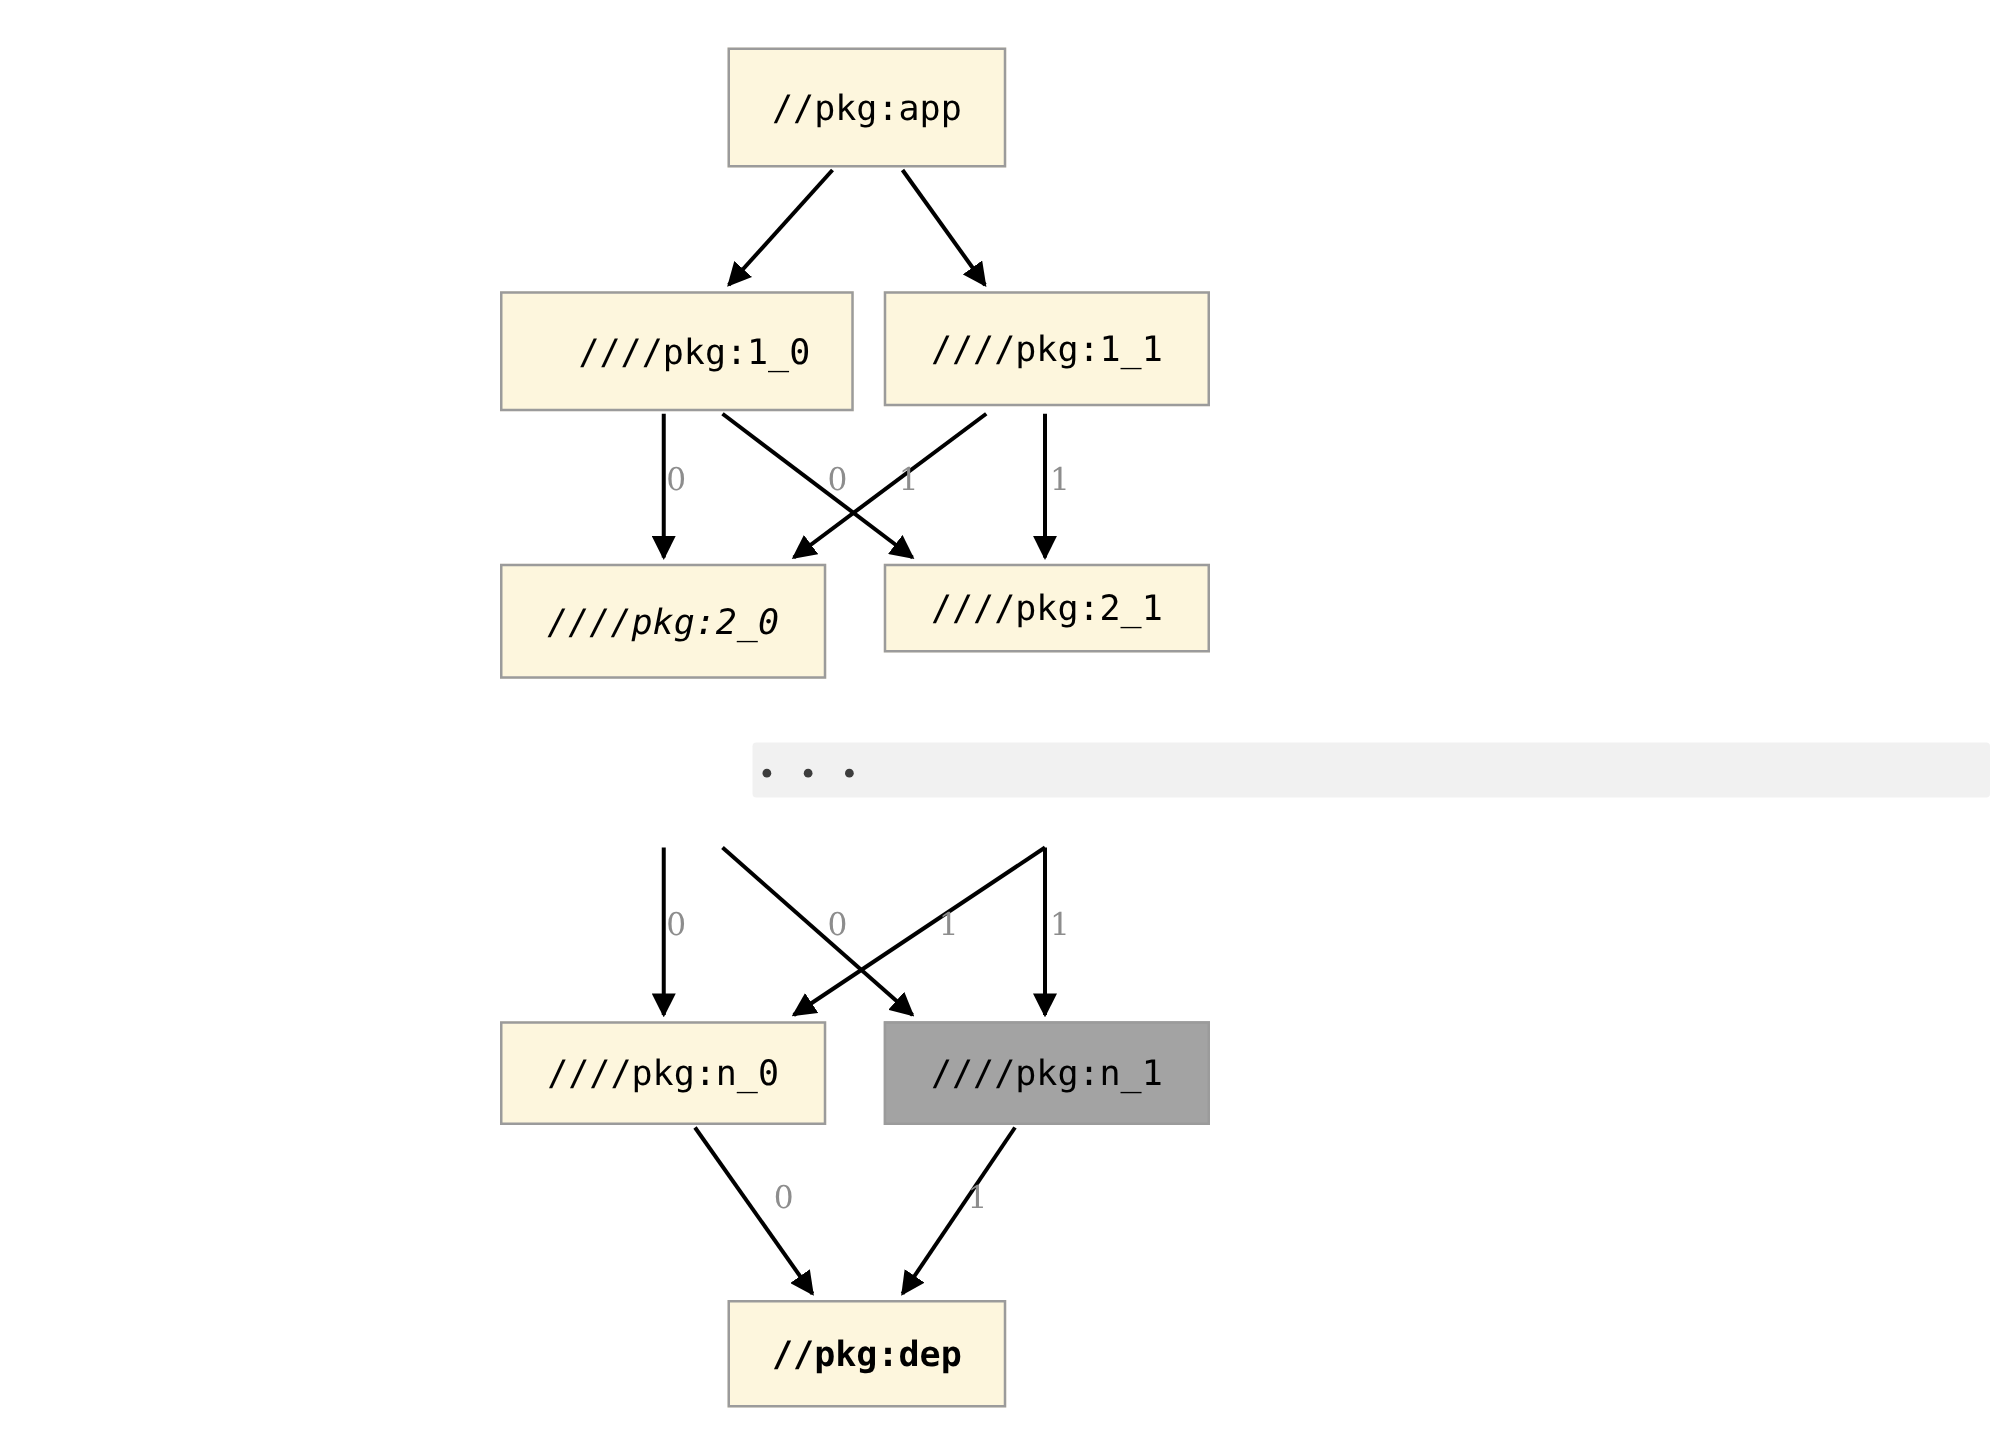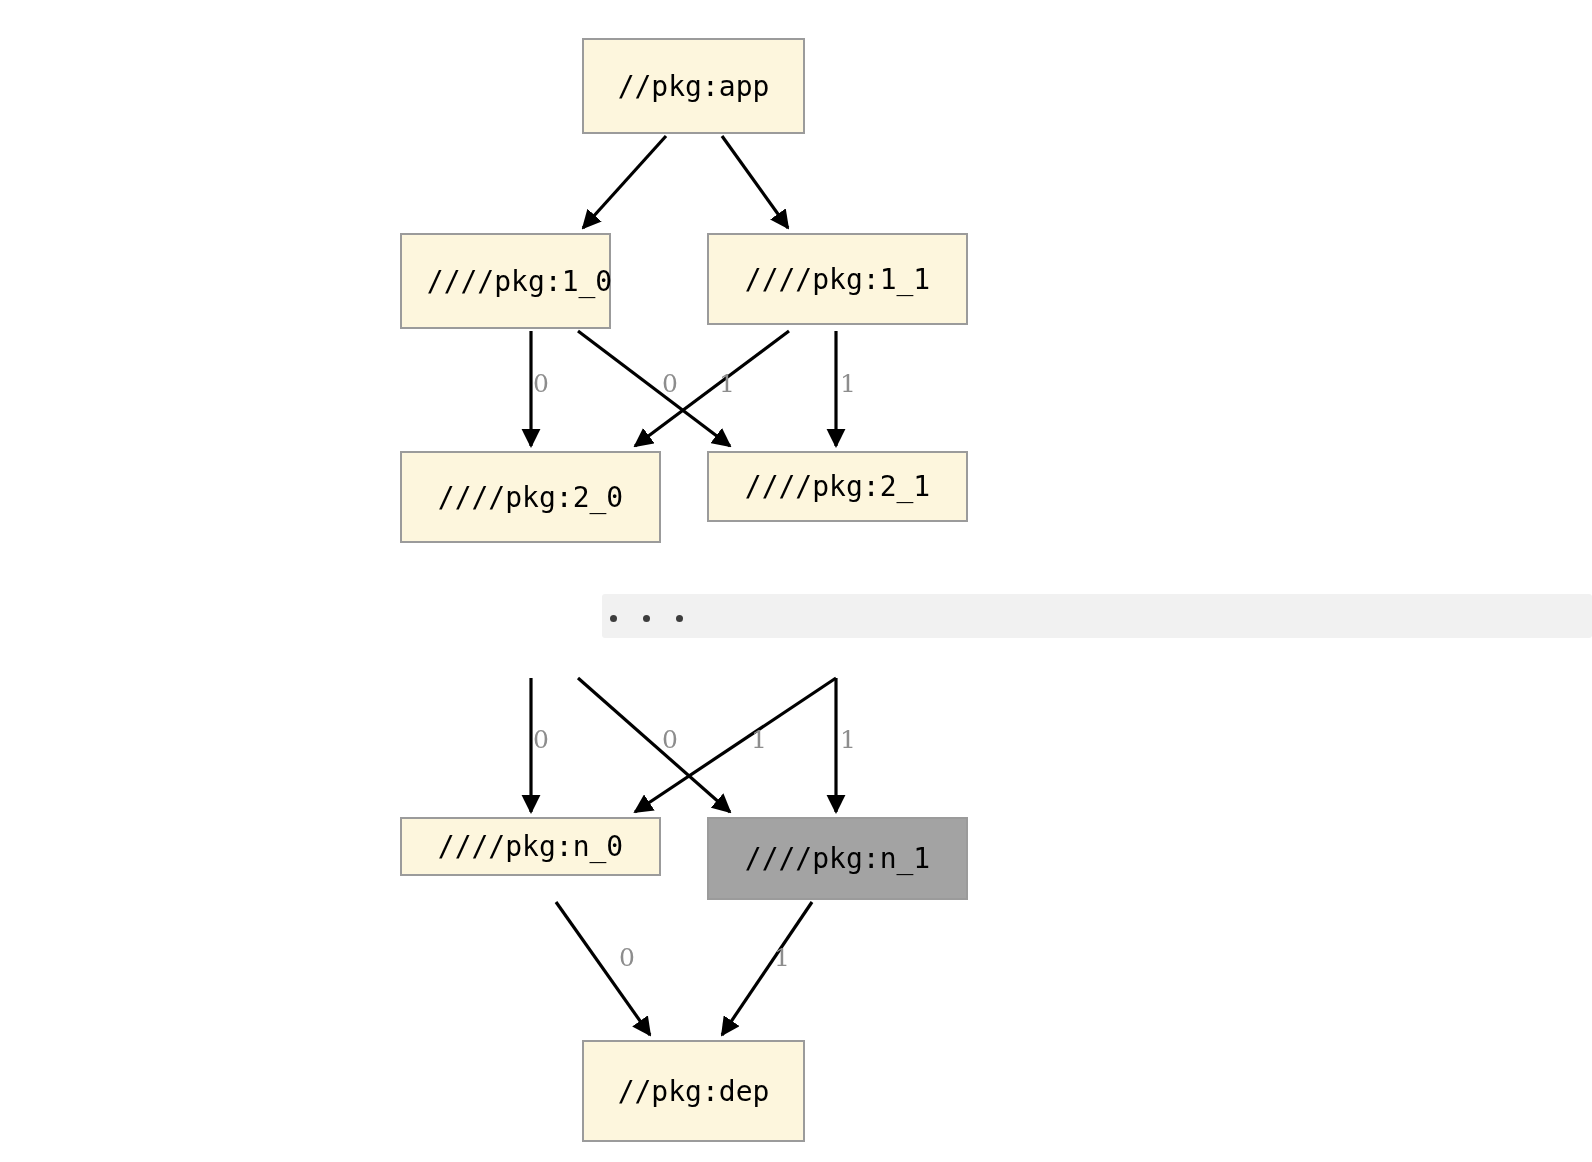--- a/index.html
+++ b/index.html
@@ -98,27 +98,27 @@
 
   <div class="ellipsis-band" style="left: 602px; top: 594px; width: 990px; height: 44px; background: rgb(241, 241, 241);"></div>
   <div class="ellipsis-dots" style="left: 610px; top: 615px;">
       <span></span>
       <span></span>
       <span></span>
     </div>
 
   <div id="node-layer">
       <div class="node" style="left: 582px; top: 38px; width: 223px; height: 96px; background: rgb(253, 246, 221); border-color: rgb(155, 155, 155);">//pkg:app</div>
-      <div class="node" style="left: 400px; top: 233px; width: 211px; height: 96px; background: rgb(253, 246, 221); border-color: rgb(155, 155, 155); padding-left: 28px;">////pkg:1_0</div>
+      <div class="node" style="left: 400px; top: 233px; width: 283px; height: 96px; background: rgb(253, 246, 221); border-color: rgb(155, 155, 155); padding-left: 28px;">////pkg:1_0</div>
       <div class="node" style="left: 707px; top: 233px; width: 261px; height: 92px; background: rgb(253, 246, 221); border-color: rgb(155, 155, 155);">////pkg:1_1</div>
-      <div class="node" style="left: 400px; top: 451px; width: 261px; height: 92px; background: rgb(253, 246, 221); border-color: rgb(155, 155, 155);">////pkg:2_0</div>
+      <div class="node" style="left: 400px; top: 451px; width: 261px; height: 92px; background: rgb(253, 246, 221); border-color: rgb(155, 155, 155); font-style: italic;">////pkg:2_0</div>
       <div class="node" style="left: 707px; top: 451px; width: 261px; height: 71px; background: rgb(253, 246, 221); border-color: rgb(155, 155, 155);">////pkg:2_1</div>
-      <div class="node" style="left: 400px; top: 817px; width: 261px; height: 59px; background: rgb(253, 246, 221); border-color: rgb(155, 155, 155);">////pkg:n_0</div>
+      <div class="node" style="left: 400px; top: 817px; width: 261px; height: 83px; background: rgb(253, 246, 221); border-color: rgb(155, 155, 155);">////pkg:n_0</div>
       <div class="node" style="left: 707px; top: 817px; width: 261px; height: 83px; background: #a3a3a3; border-color: rgb(155, 155, 155);">////pkg:n_1</div>
-      <div class="node" style="left: 582px; top: 1040px; width: 223px; height: 102px; background: rgb(253, 246, 221); border-color: rgb(155, 155, 155);">//pkg:dep</div>
+      <div class="node" style="left: 582px; top: 1040px; width: 223px; height: 86px; background: rgb(253, 246, 221); border-color: rgb(155, 155, 155); font-weight: bold;">//pkg:dep</div>
     </div>
   <div id="label-layer">
       <div class="edge-label" style="left: 533px; top: 371px; color: rgb(141, 141, 141);">0</div>
       <div class="edge-label" style="left: 662px; top: 371px; color: rgb(141, 141, 141);">0</div>
       <div class="edge-label" style="left: 719px; top: 371px; color: rgb(141, 141, 141);">1</div>
       <div class="edge-label" style="left: 840px; top: 371px; color: rgb(141, 141, 141);">1</div>
       <div class="edge-label" style="left: 533px; top: 727px; color: rgb(141, 141, 141);">0</div>
       <div class="edge-label" style="left: 662px; top: 727px; color: rgb(141, 141, 141);">0</div>
       <div class="edge-label" style="left: 751px; top: 727px; color: rgb(141, 141, 141);">1</div>
       <div class="edge-label" style="left: 840px; top: 727px; color: rgb(141, 141, 141);">1</div>

